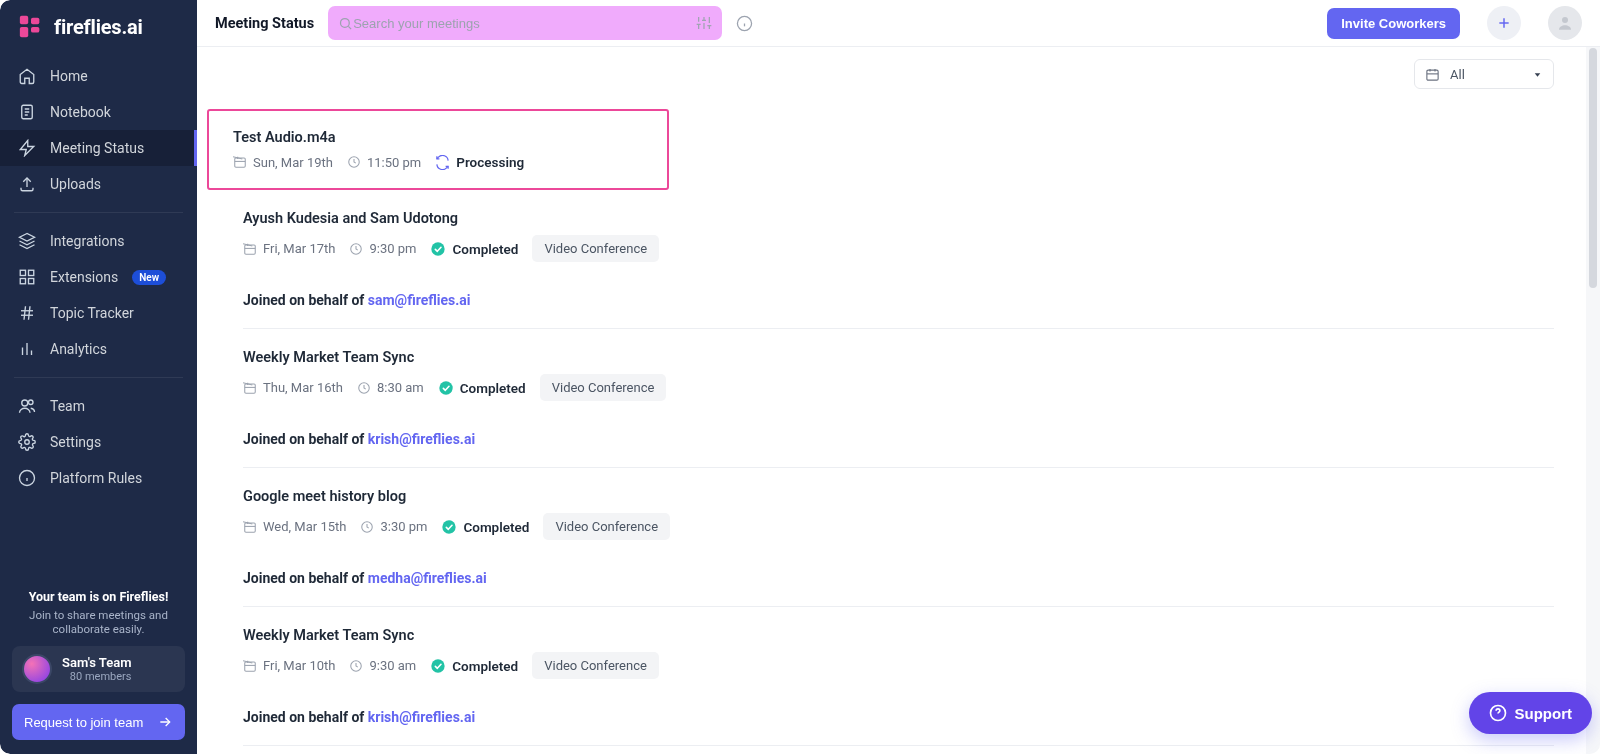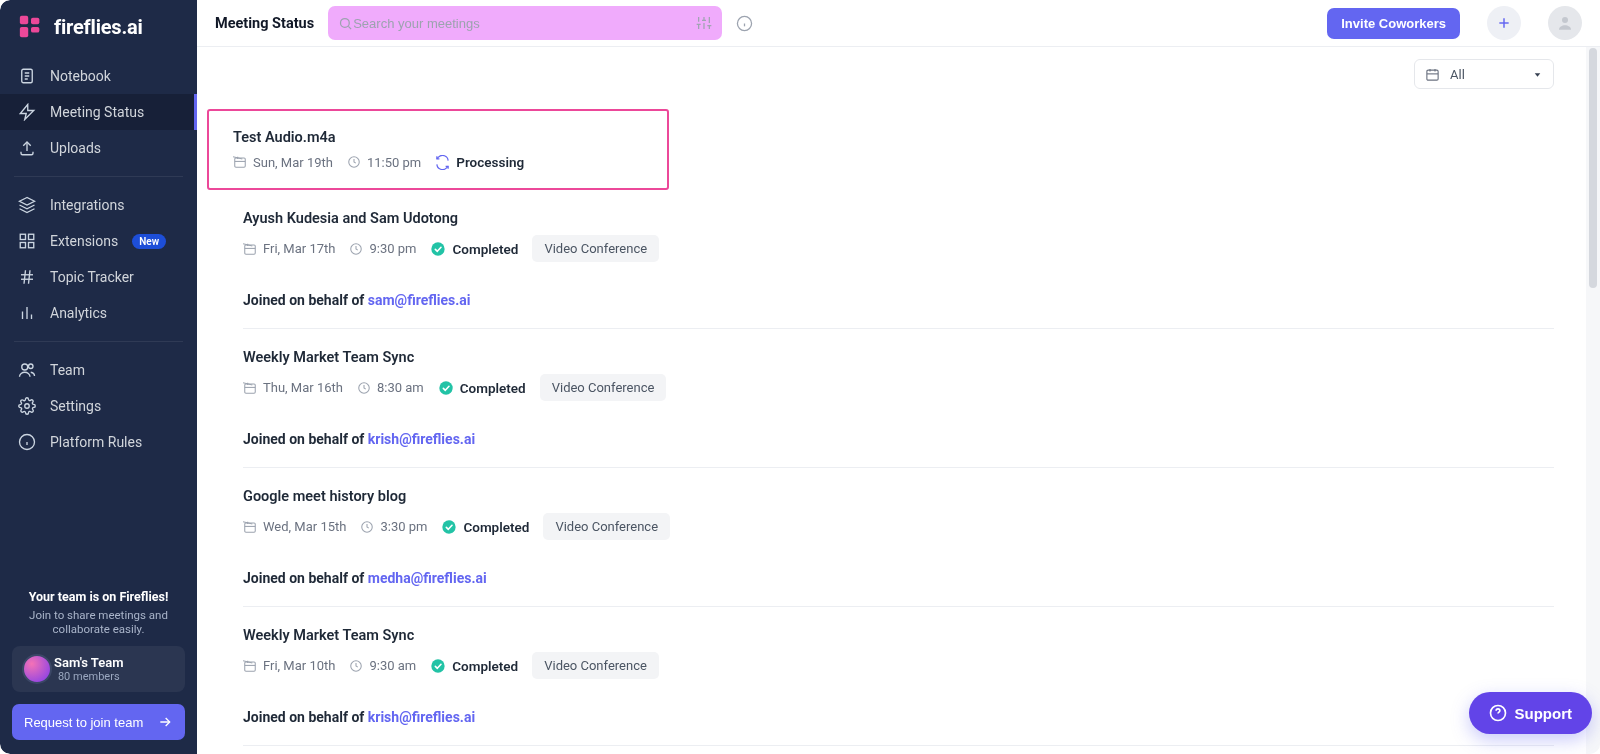--- a/index.html
+++ b/index.html
@@ -14,21 +14,21 @@
   .nav-item { display: flex; align-items: center; gap: 14px; padding: 9px 18px; font-size: 14px; color: #d1d5db; cursor: pointer; position: relative; }
   .nav-item.active { background: #172038; }
   .nav-item.active::after { content:""; position:absolute; right:0; top:0; bottom:0; width:3px; background:#6366f1; }
   .nav-icon { width: 18px; height: 18px; display:flex; align-items:center; justify-content:center; flex-shrink:0; }
   .nav-sep { height: 1px; background: rgba(255,255,255,0.08); margin: 10px 14px; }
   .badge-new { background:#1d4ed8; color:#fff; font-size:10px; padding:2px 7px; border-radius:10px; font-weight:600; }
   
   .sidebar-bottom { margin-top:auto; padding: 0 12px 14px; font-size:12px; color:#cbd5e1; text-align:center; }
   .team-note-title { font-weight:700; color:#fff; font-size:12.5px; }
   .team-note-sub { font-size:11.5px; padding: 4px 6px 10px; color:#a9b4c9; }
-  .team-card { background: rgba(255,255,255,0.06); border-radius:8px; display:flex; align-items:center; gap:2px; padding:8px 10px; text-align:center; margin-bottom:12px; }
+  .team-card { background: rgba(255,255,255,0.06); border-radius:8px; display:flex; align-items:center; gap:10px; padding:8px 10px; text-align:right; margin-bottom:12px; }
   .avatar-sm { width:30px; height:30px; border-radius:50%; background: radial-gradient(circle at 30% 30%, #f472b6, #7c3aed); border:2px solid #3b4766; flex-shrink:0; }
   .team-name { color:#fff; font-weight:600; font-size:13px; }
   .team-members { color:#9aa7bf; font-size:11px; }
   .request-btn { width:100%; background:#6366f1; color:#fff; border:none; border-radius:7px; padding:10px 12px; font-size:13px; display:flex; align-items:center; justify-content:space-between; cursor:pointer; }
   
   
   .topbar { position:absolute; left:197px; right:0; top:0; height:47px; border-bottom:1px solid #eceef2; display:flex; align-items:center; padding: 0 18px; gap:14px; background:#fff; }
   .page-title { font-weight:700; font-size:14.5px; color:#111827; }
   .search { flex: 0 0 394px; background:#f0abfc; border-radius:7px; height:34px; display:flex; align-items:center; padding:0 10px; color:#9ca3af; position:relative; }
   .search input { flex:1; border:none; background:transparent; outline:none; font-size:13px; color:#374151; }
@@ -77,20 +77,28 @@
         <rect x="2" y="2" width="9" height="9" rx="2" fill="#ec4899"></rect>
         <rect x="14" y="4" width="9" height="7" rx="2" fill="#ec4899"></rect>
         <rect x="2" y="14" width="9" height="11" rx="2" fill="#ec4899"></rect>
         <rect x="14" y="14" width="9" height="6" rx="2" fill="#ec4899"></rect>
       </svg>
     </span>
     <span class="logo-text">fireflies.ai</span>
   </div>
 
   <nav class="nav">
+    <div class="nav-item">
+      <span class="nav-icon">
+          <svg width="18" height="18" viewBox="0 0 24 24" fill="none" stroke="#cbd5e1" stroke-width="1.8">
+            <path d="M3 10l9-7 9 7v10a2 2 0 0 1-2 2h-4v-7h-6v7H5a2 2 0 0 1-2-2z"></path>
+          </svg>
+        </span>
+      <span>Home</span>
+    </div>
     <div class="nav-item">
       <span class="nav-icon">
           <svg width="18" height="18" viewBox="0 0 24 24" fill="none" stroke="#cbd5e1" stroke-width="1.8">
             <rect x="5" y="3" width="14" height="18" rx="2"></rect>
             <line x1="9" y1="8" x2="15" y2="8"></line>
             <line x1="9" y1="12" x2="15" y2="12"></line>
             <line x1="9" y1="16" x2="13" y2="16"></line>
           </svg>
         </span>
       <span>Notebook</span>

